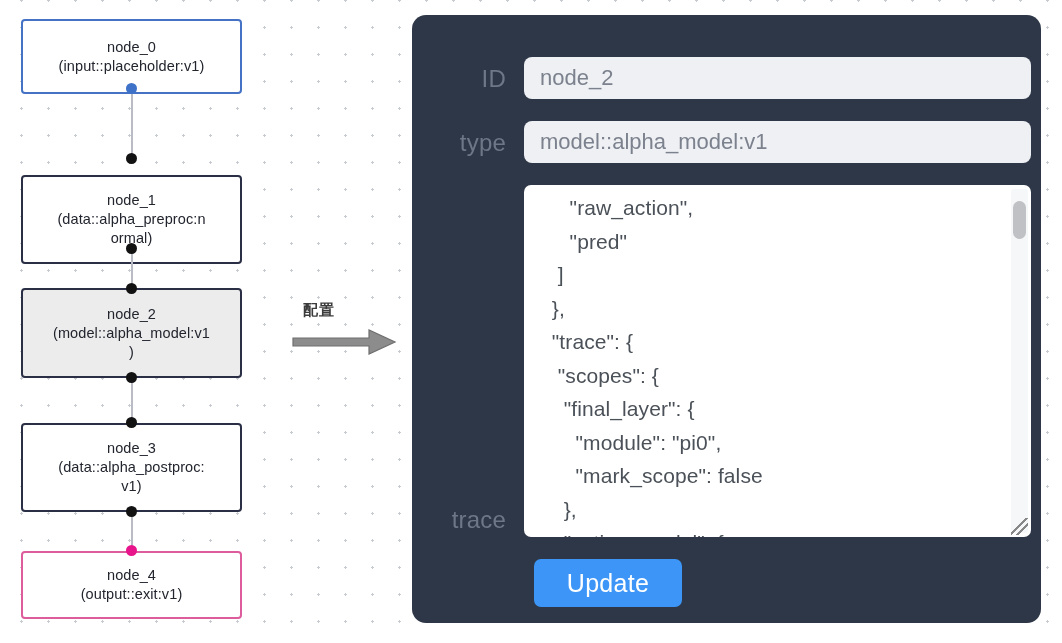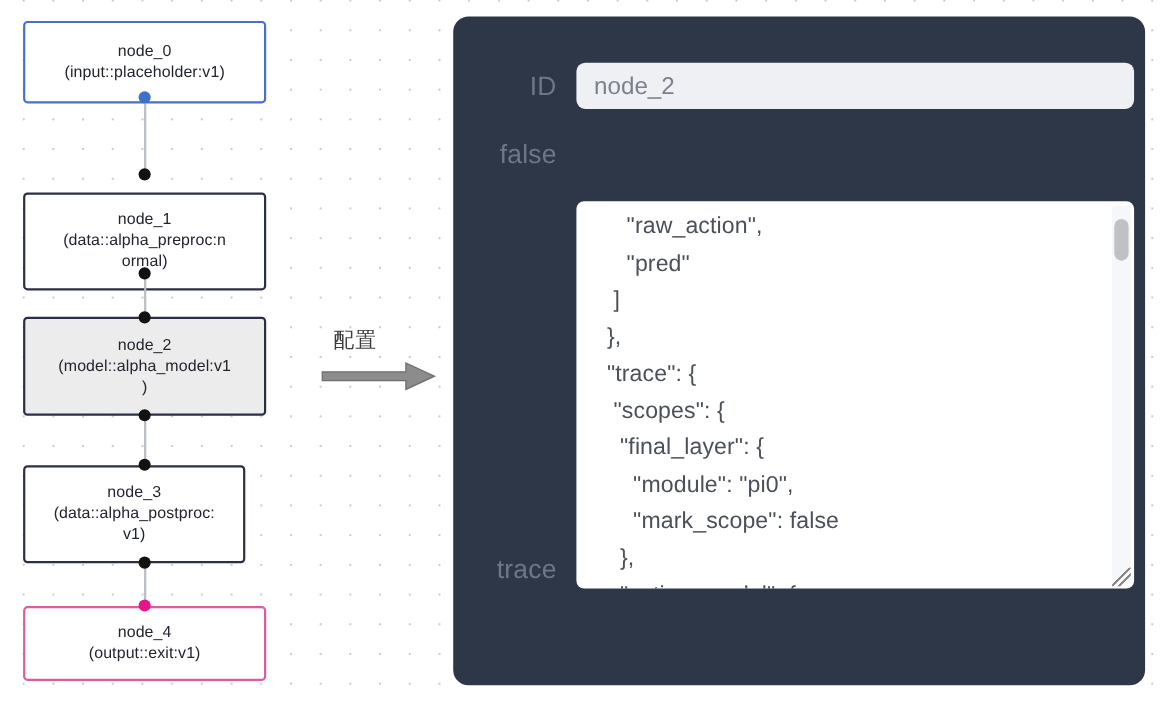--- a/index.html
+++ b/index.html
@@ -43,21 +43,21 @@
     justify-content: center;
     flex-direction: column;
     padding: 2px 6px;
     letter-spacing: .1px;
   }
   .node .nlabel { white-space: pre-line; }
 
   #node-0 { left: 21px;  top: 19px;  width: 221px; height: 75px;  border-color: #4572c4; }
   #node-1 { left: 21px;  top: 159px; width: 221px; height: 89px; margin-top: 16px; }
   #node-2 { left: 21px;  top: 288px; width: 221px; height: 90px;  background: #ececec; }
-  #node-3 { left: 21px;  top: 423px; width: 202px; height: 89px; }
+  #node-3 { left: 21px;  top: 423px; width: 221px; height: 89px; }
   #node-4 { left: 21px;  top: 551px; width: 221px; height: 68px;  border-color: #dd5c9c; }
 
   
   .dot {
     position: absolute;
     width: 11px; height: 11px;
     border-radius: 50%;
     background: #121212;
     z-index: 5;
   }
@@ -85,26 +85,27 @@
   #edge-2-3 { left: 130.5px; top: 377px; height: 45px; }
   #edge-3-4 { left: 130.5px; top: 511px; height: 40px; }
 
   
   #arrow-group {
     position: absolute;
     left: 291px; top: 297px;
     width: 110px; height: 62px;
   }
   #arrow-label {
-    font-size: 19px;
+    font-size: 15px;
     color: #3b3b3b;
     text-align: left;
     padding-left: 12px;
     line-height: 26px;
     letter-spacing: 1px;
+    font-weight: bold;
   }
   #arrow-shape { margin-top: 4px; }
 
   
   #panel {
     position: absolute;
     left: 412px; top: 15px;
     width: 629px; height: 608px;
     background: #2e3747;
     border-radius: 14px;
@@ -258,21 +259,22 @@
   </div>
 
   <div id="panel">
 
     <div class="field-row">
       <div class="field-label">ID</div>
       <input class="field-input" id="id-input" type="text" value="node_2" style="">
     </div>
 
     <div class="field-row">
-      <div class="field-label">false</div>
+      <div class="field-label">type</div>
+      <input class="field-input" id="type-input" type="text" value="model::alpha_model:v1" style="">
     </div>
 
     <div class="field-row" id="config-row">
       <div class="field-label">trace</div>
       <div class="textarea-wrap">
         <textarea id="config-textarea" spellcheck="false" style="">      "raw_action",
       "pred"
     ]
    },
    "trace": {
@@ -282,14 +284,15 @@
        "mark_scope": false
      },
      "action_model": {</textarea>
         <div id="config-scrollbar">
           <div id="config-thumb"></div>
         </div>
         <div id="config-resize"></div>
       </div>
     </div>
 
+    <button id="update-button">Update</button>
   </div>
 </div>
 
 </body></html>

